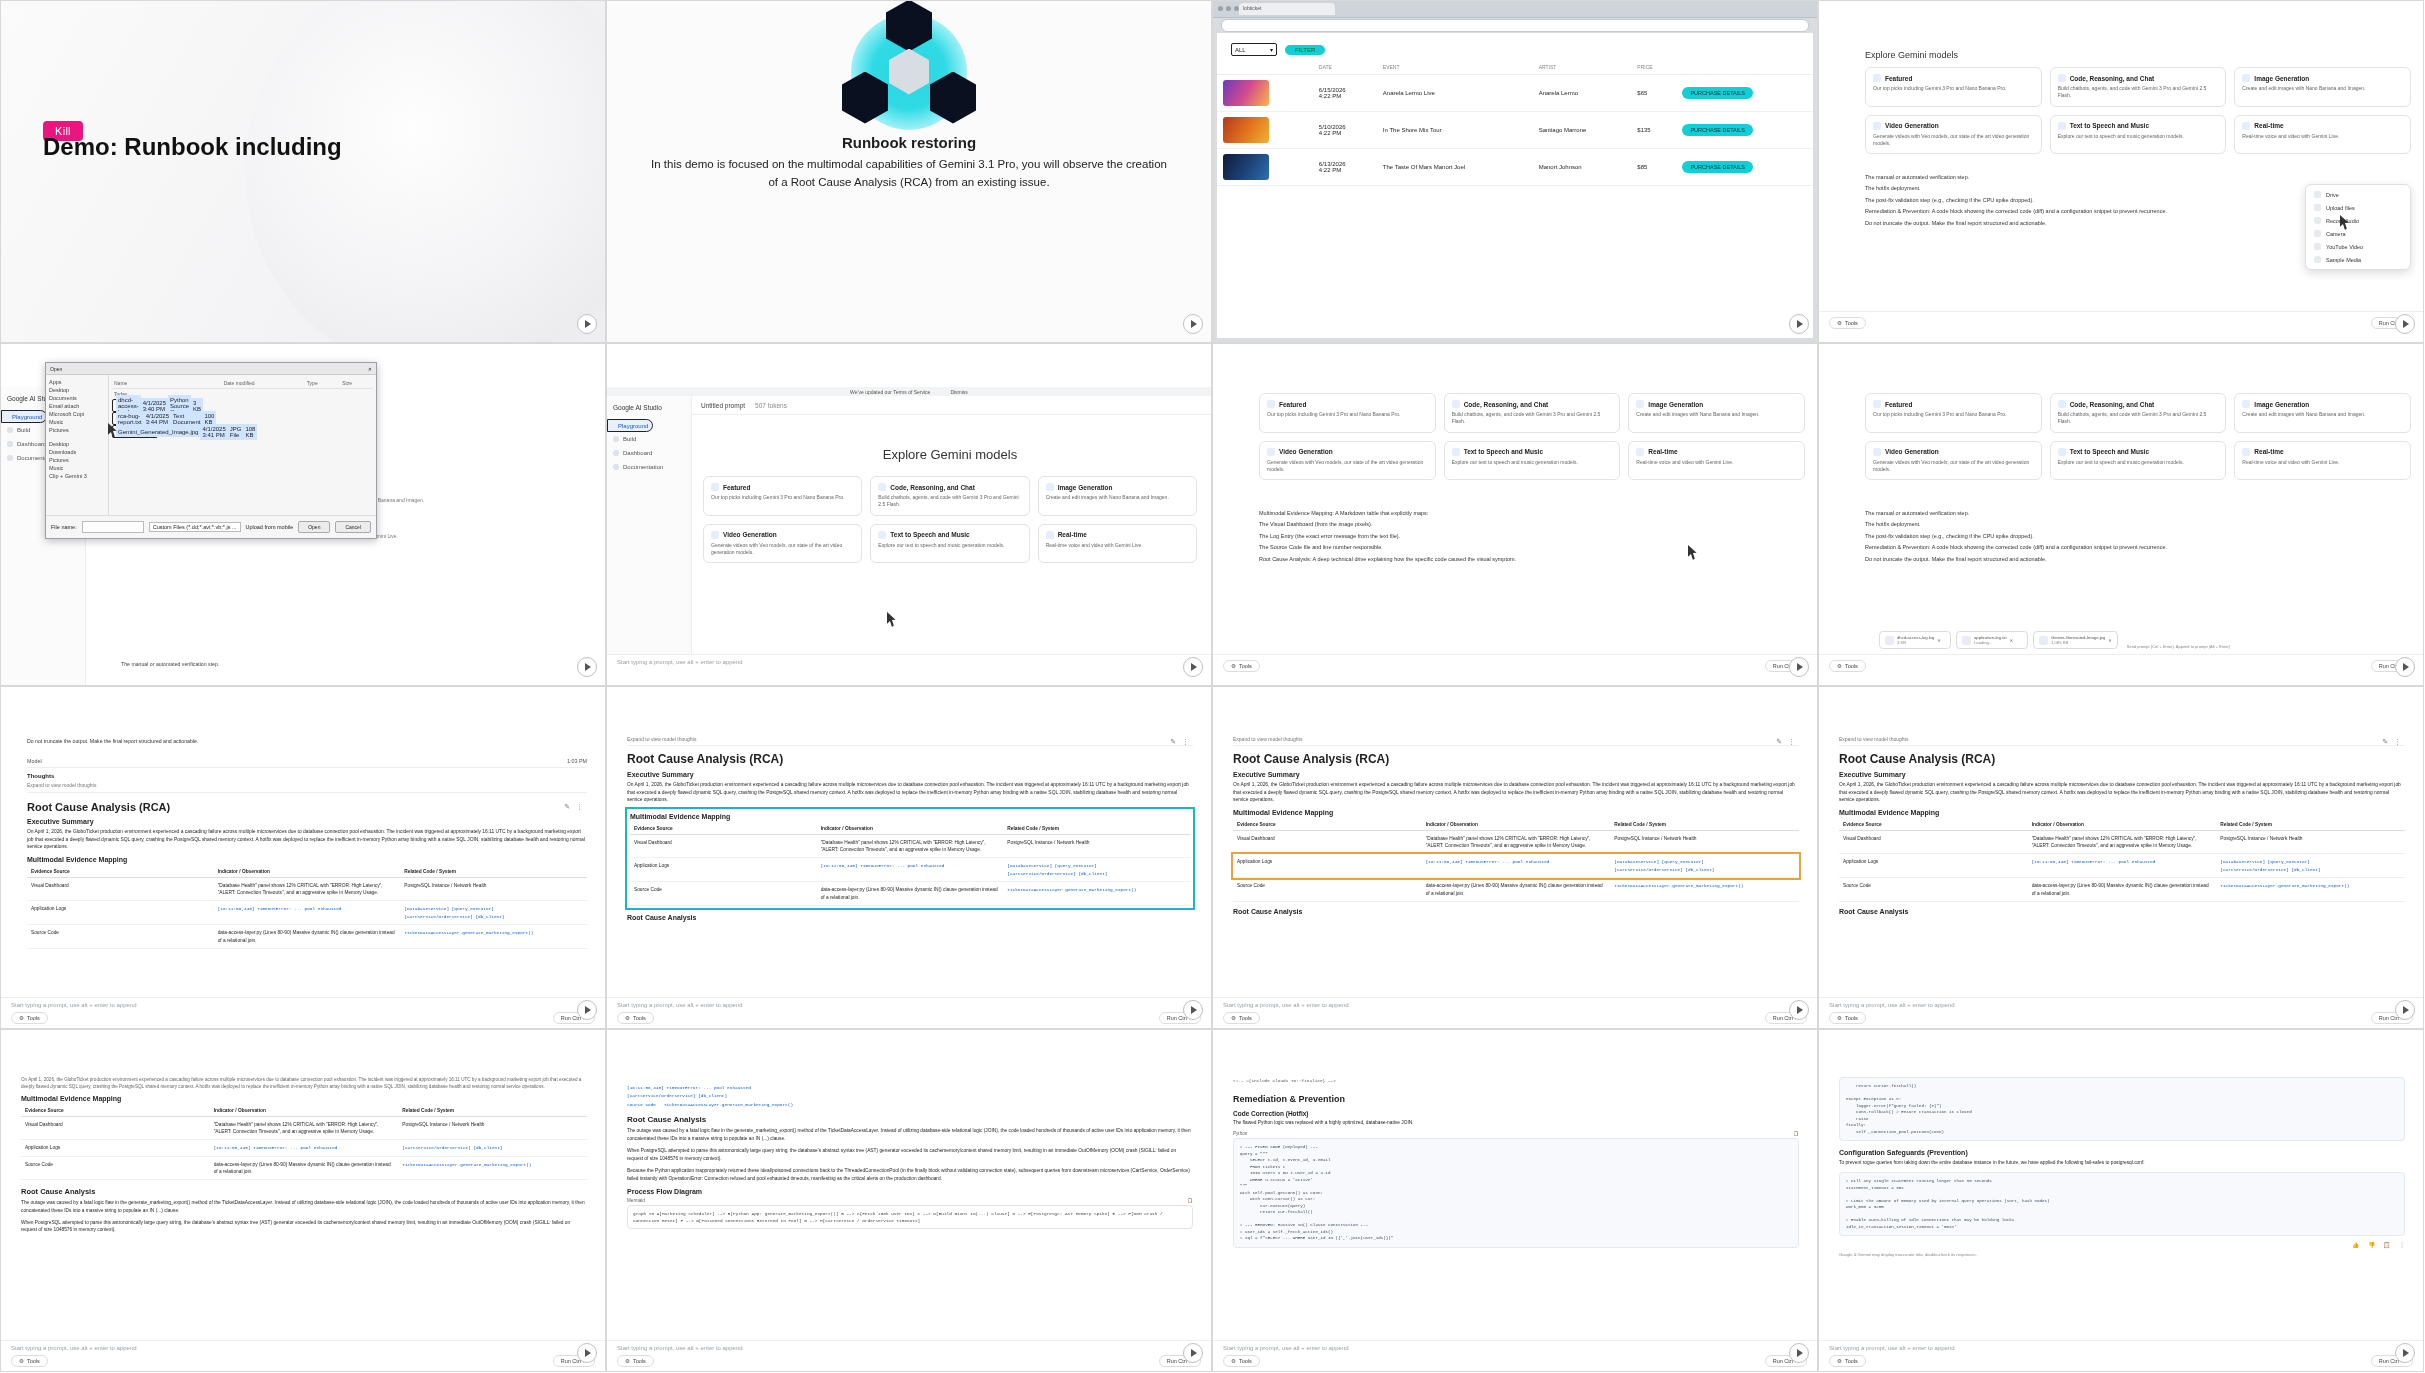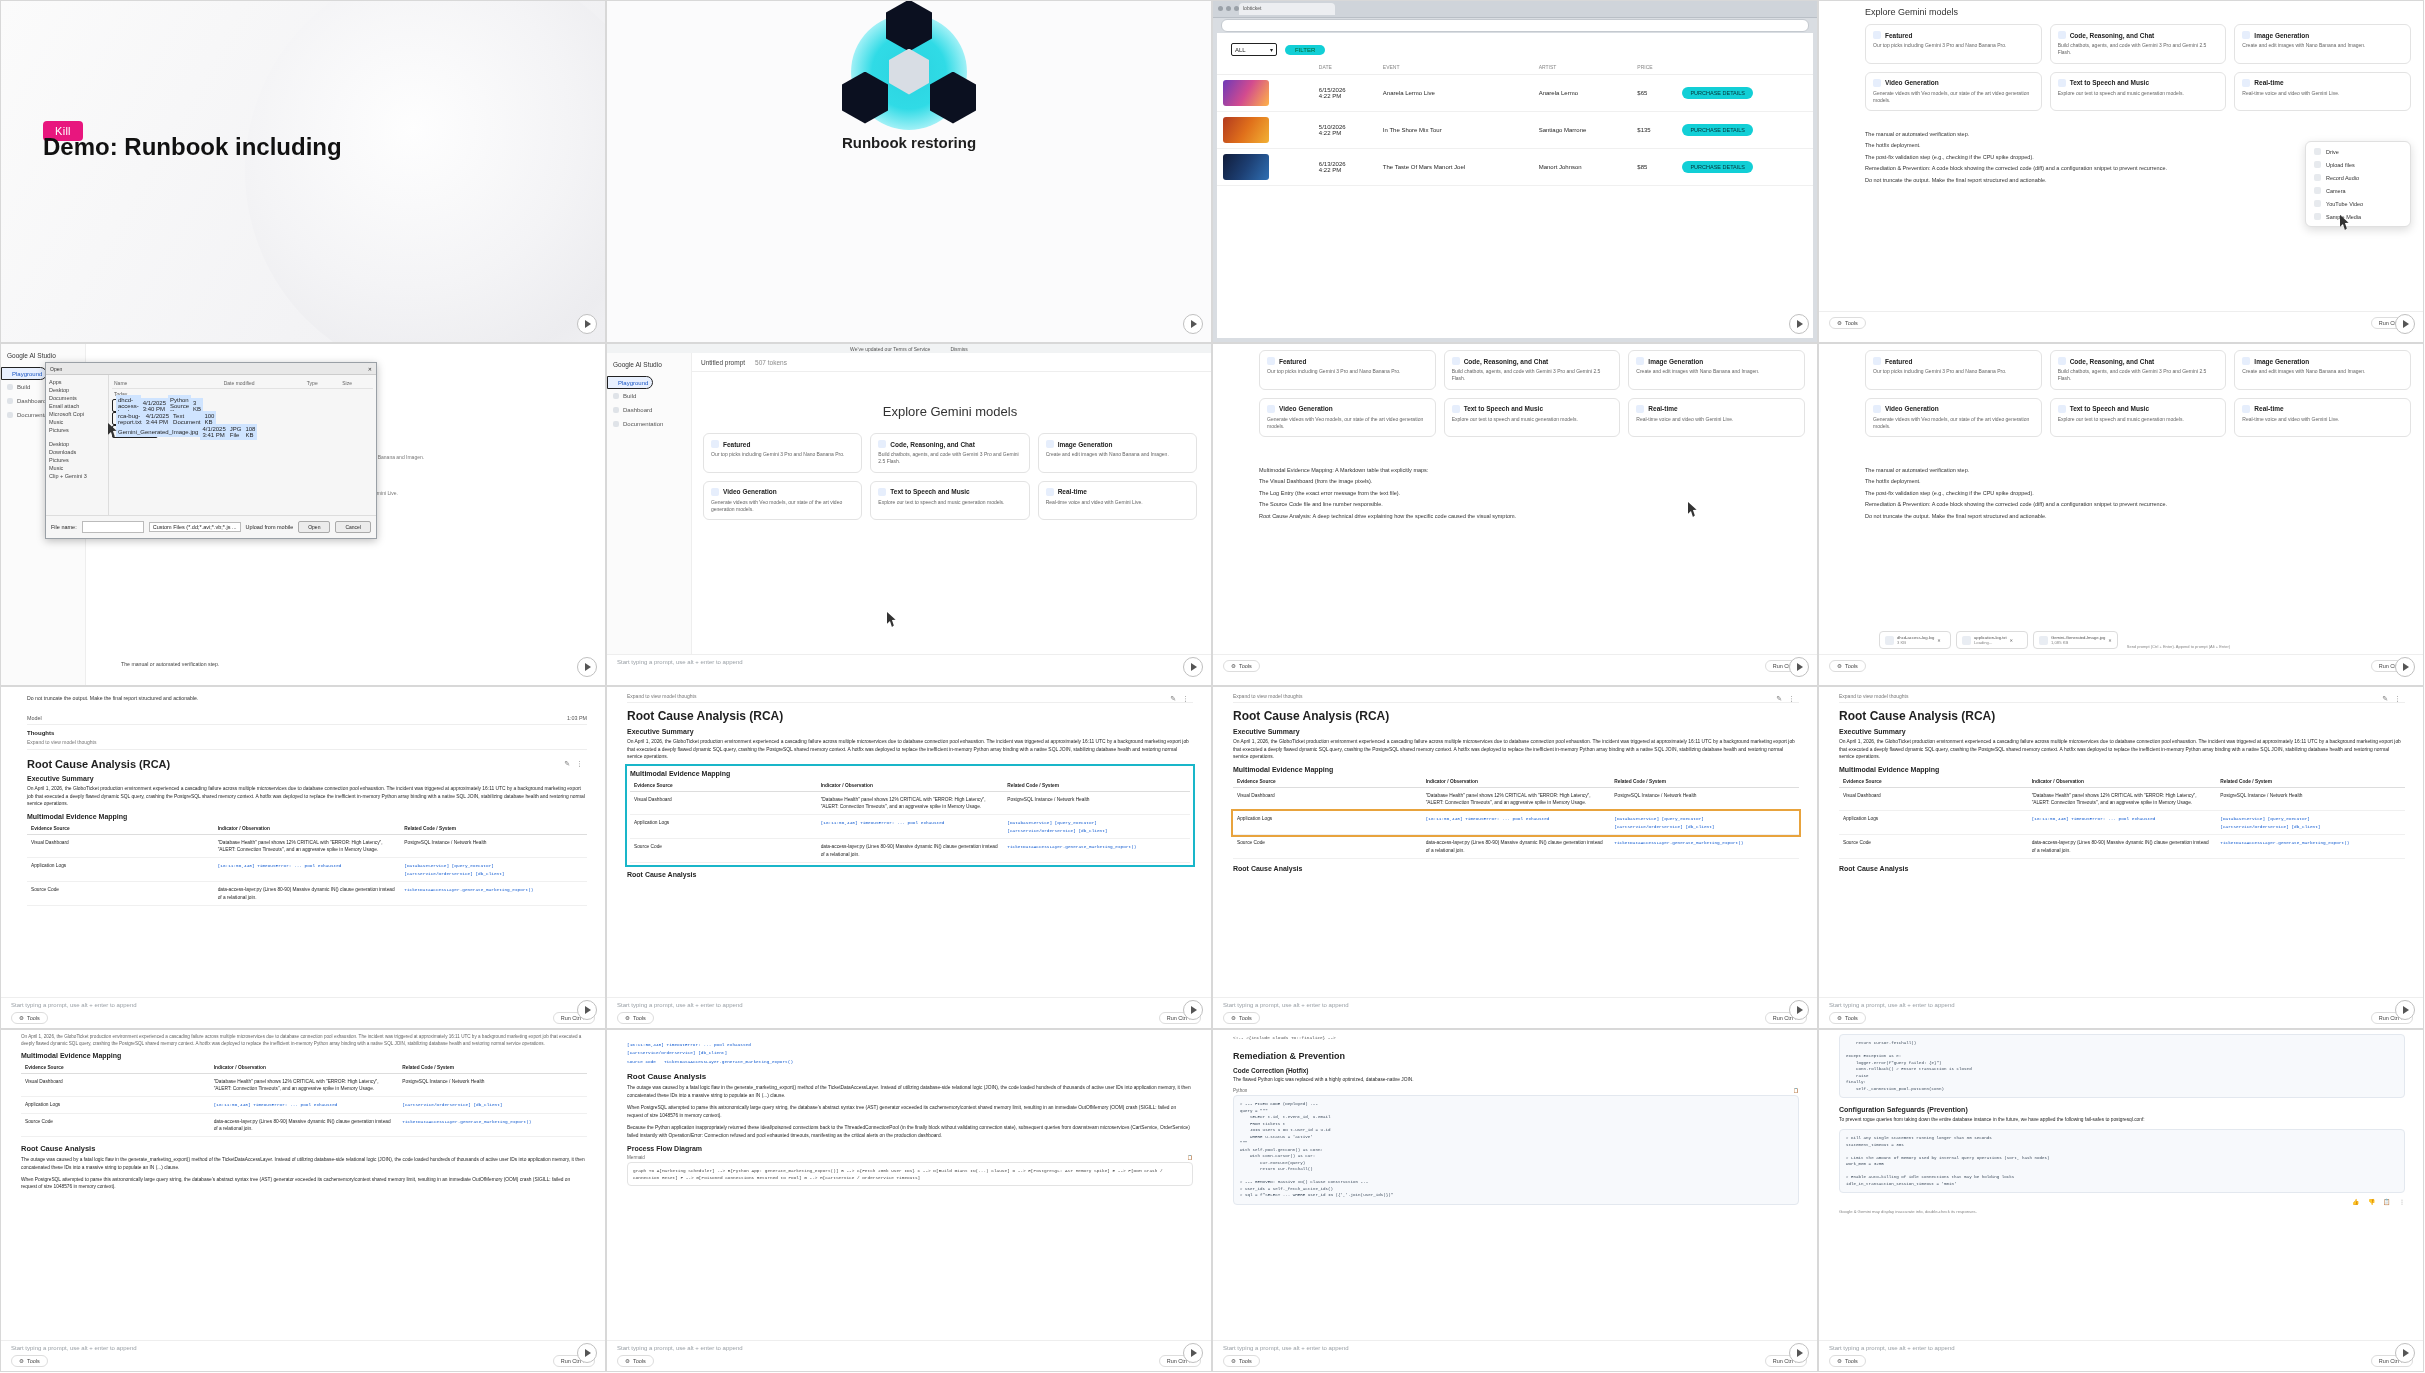--- a/index.html
+++ b/index.html
@@ -47,21 +47,21 @@
   table.tk{width:100%;border-collapse:collapse;font-size:6px;}
   table.tk th{color:#888;font-weight:400;text-align:left;padding:4px 6px;border-bottom:1px solid #eee;font-size:5px;}
   table.tk td{padding:5px 6px;border-bottom:1px solid #f0f0f0;vertical-align:middle;}
   .thumb{width:46px;height:26px;border-radius:3px;display:block;}
   .t1{background:linear-gradient(120deg,#6d3ab8,#d24b8f,#ffb347);}
   .t2{background:linear-gradient(120deg,#b23a1f,#e0701b,#f2b134);}
   .t3{background:linear-gradient(120deg,#101c3a,#1d3f73,#2f6fb3);}
   .buybtn{background:#12cfd6;color:#04343a;border-radius:9px;font-size:5.5px;padding:3px 8px;display:inline-block;}
 
   
-  .app{position:absolute;inset:0;background:#fff;}
+  .app{position:absolute;inset:0;background:#fff;margin-top:43px;}
   .appnav{position:absolute;left:0;top:0;width:84px;bottom:0;background:#fbfbfb;border-right:1px solid #eee;padding-top:8px;font-size:6px;color:#555;}
   .appnav .brand{font-size:6.5px;color:#333;padding:0 6px 8px;}
   .navitem{display:flex;gap:4px;align-items:center;padding:4px 6px;}
   .navitem .dot{width:6px;height:6px;border-radius:2px;background:#dfe3e8;display:block;}
   .navitem.sel{background:#e8f0fe;border-radius:0 9px 9px 0;color:#1a56c4;}
   .topbar{position:absolute;left:84px;right:0;top:0;height:18px;border-bottom:1px solid #eee;display:flex;align-items:center;gap:10px;padding:0 10px;font-size:6.5px;color:#444;}
   .notice{position:absolute;left:0;right:0;top:0;height:9px;background:#f1f3f4;font-size:5px;color:#555;display:flex;align-items:center;justify-content:center;gap:20px;}
   h3.explore{margin:0;font-size:13px;font-weight:400;color:#333;text-align:center;}
   .cards{display:grid;grid-template-columns:repeat(3,1fr);gap:8px;}
   .card{border:1px solid #e3e3e3;border-radius:6px;padding:6px 7px;background:#fff;}
@@ -138,20 +138,21 @@
   <div class="cell">
     <div class="slide2">
       <div class="hexwrap">
         <div class="halo"></div>
         <div class="hex top"></div>
         <div class="hex left"></div>
         <div class="hex right"></div>
         <div class="hex mid"></div>
       </div>
       <h2>Runbook restoring</h2>
+      <p>In this demo is focused on the multimodal capabilities of Gemini 3.1 Pro, you will observe the creation of a Root Cause Analysis (RCA) from an existing issue.</p>
     </div>
     <div class="playbtn"></div>
   </div>
 
   <div class="cell">
     <div class="browser">
       <div class="bchrome">
         <div class="bdots">
             <i></i>
             <i></i>

